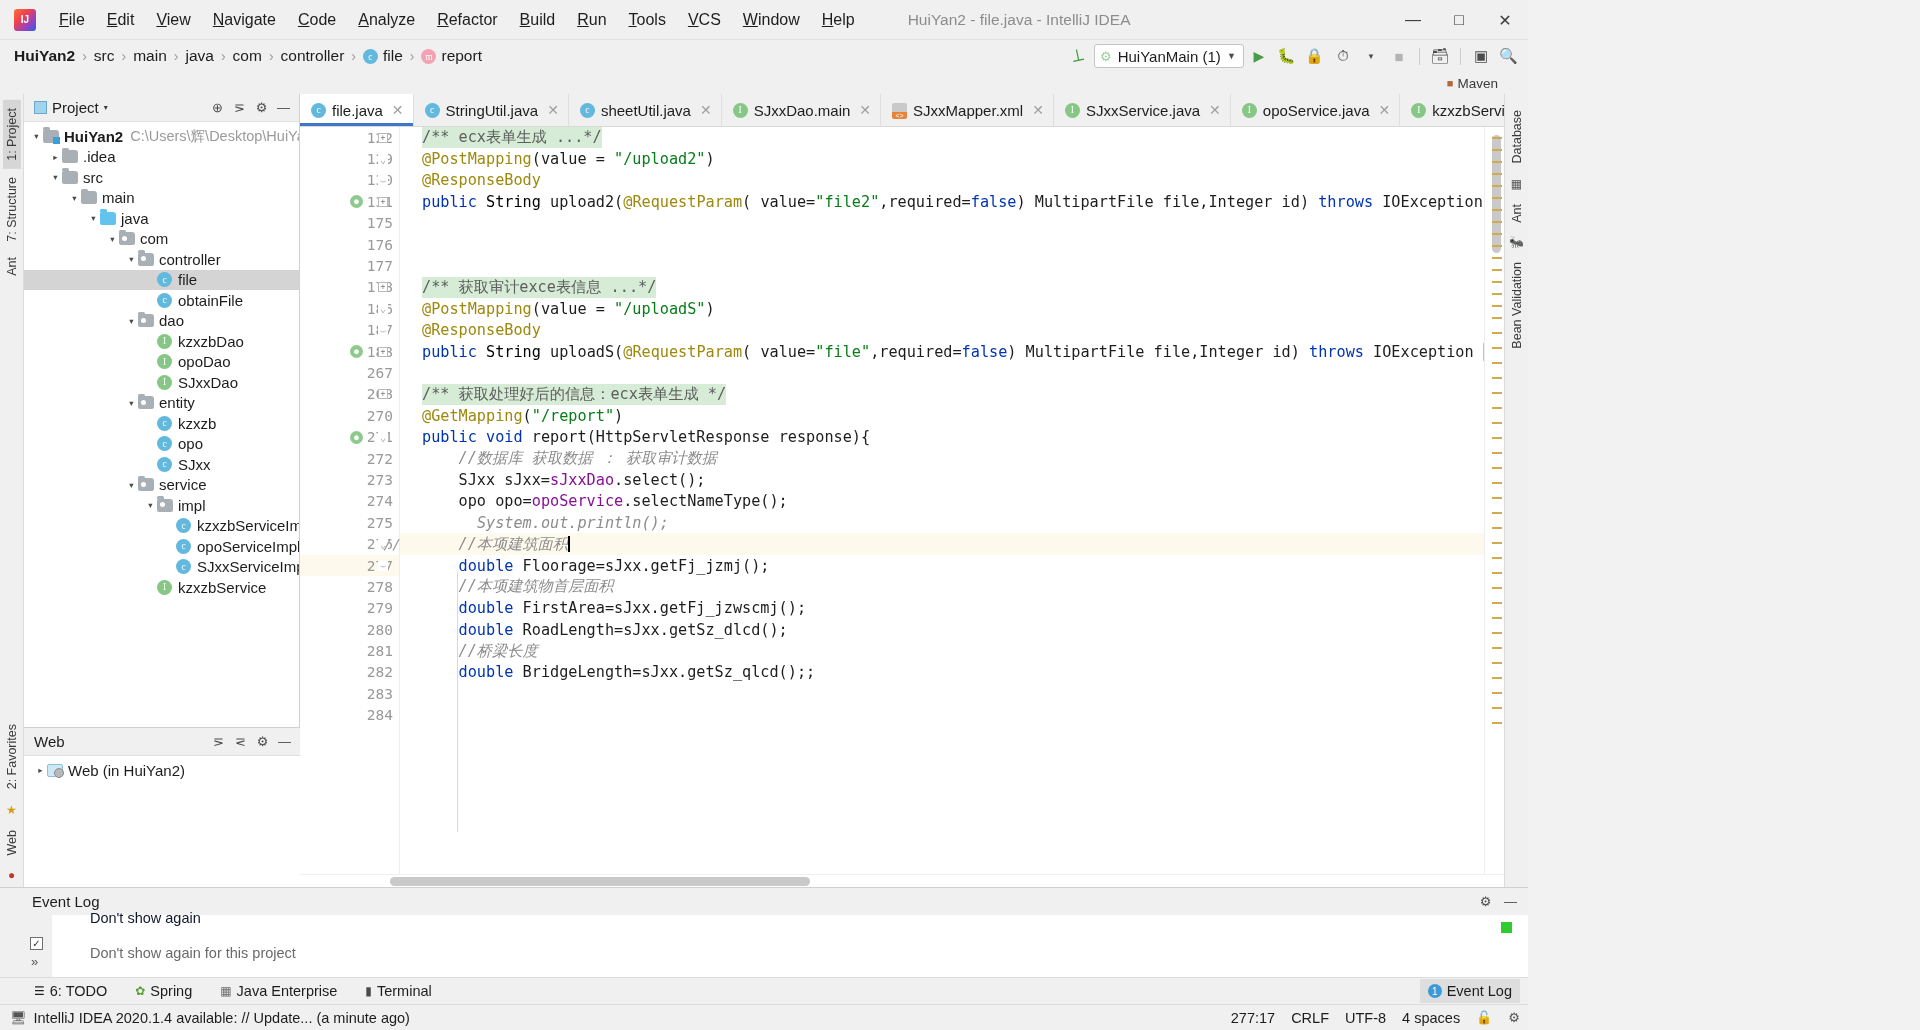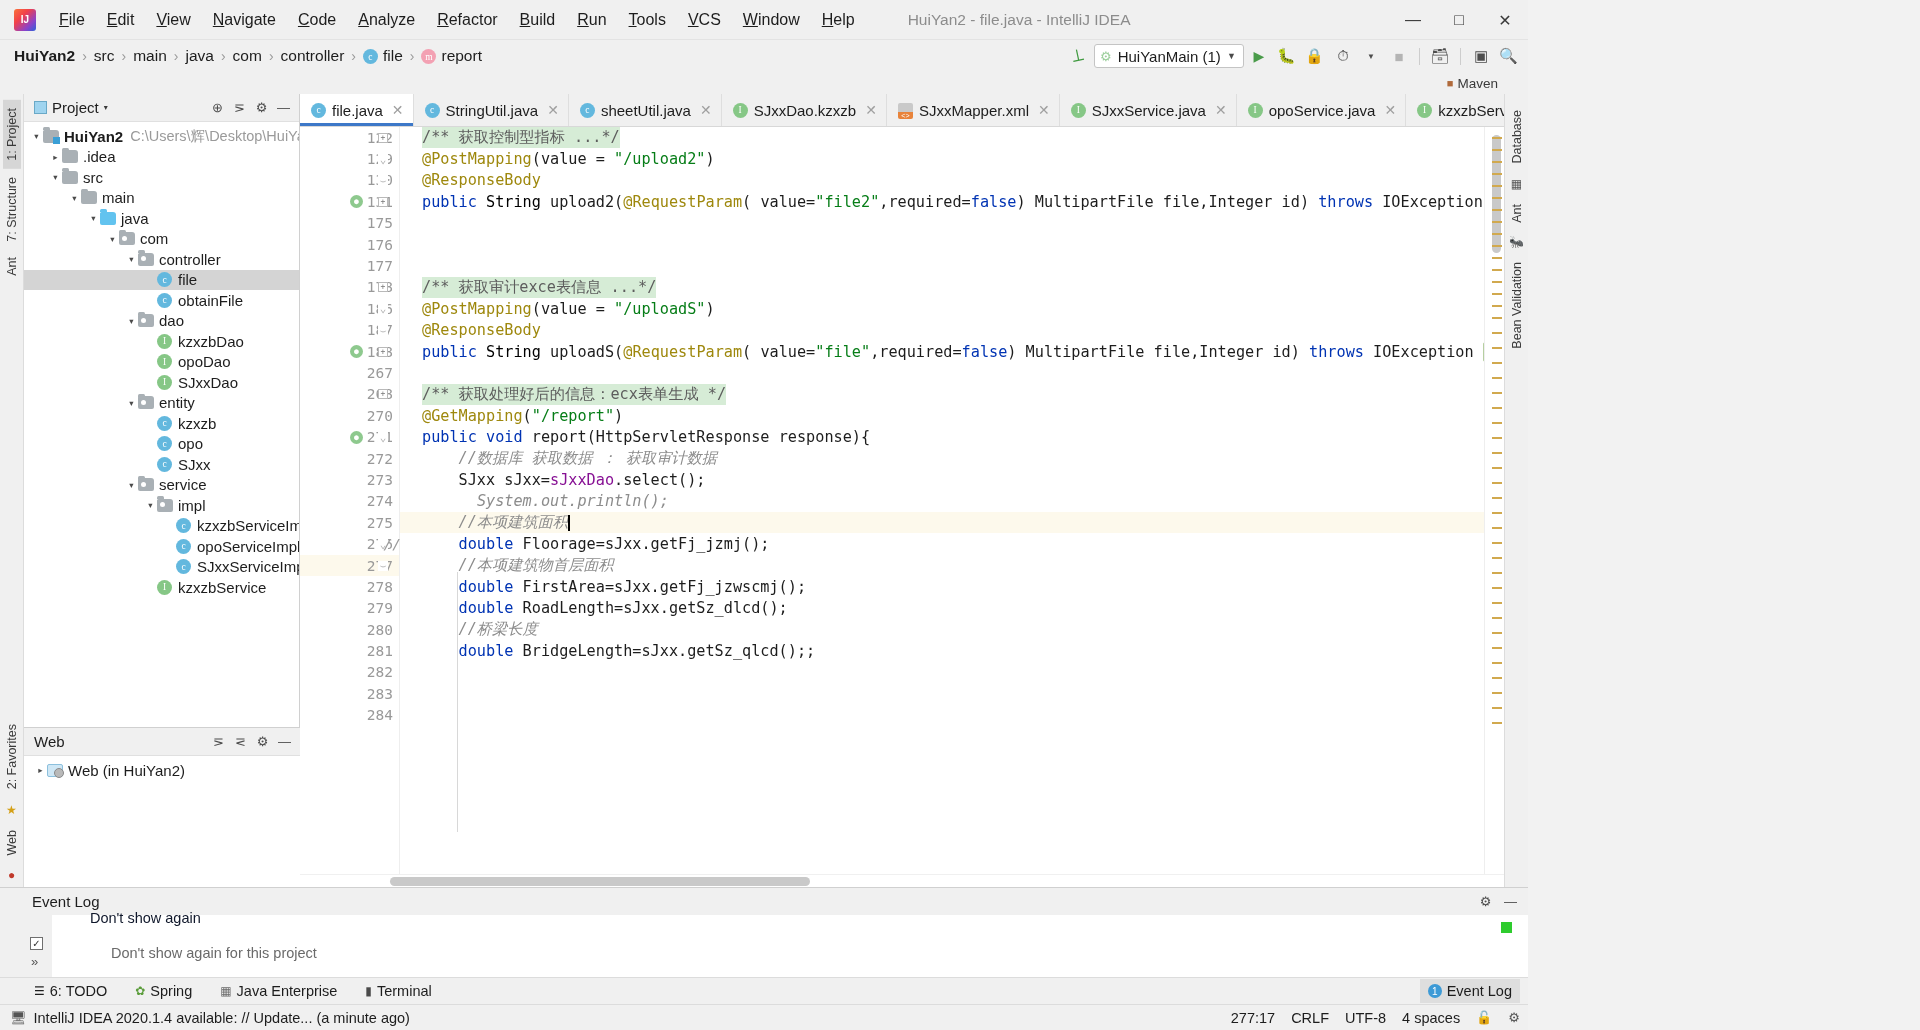--- a/index.html
+++ b/index.html
@@ -277,21 +277,21 @@
   .el-body { flex: 1 1 auto; background: #fff; position: relative; display: flex; }
   .el-left { width: 52px; flex: 0 0 52px; background: #f0f0f0; position: relative; }
   .el-checkbox {
     position: absolute; left: 30px; top: 22px; width: 13px; height: 13px;
     border: 1px solid #6f6f6f; background: #fff; font-size: 10px; color: #333;
     display: flex; align-items: center; justify-content: center; line-height: 1;
   }
   .el-chevrons { position: absolute; left: 31px; bottom: 8px; color: #555; font-size: 13px; }
   .el-text { flex: 1; position: relative; font-size: 14.5px; color: #4a4a4a; }
   .el-line1 { position: absolute; left: 38px; top: -5px; color: #0f172a; }
-  .el-line2 { position: absolute; left: 38px; top: 30px; color: #6a6a6a; margin-left: 21px; }
+  .el-line2 { position: absolute; left: 38px; top: 30px; color: #6a6a6a; }
   .el-greenbox { position: absolute; right: 16px; top: 7px; width: 11px; height: 11px; background: #2ecc2e; }
 
   
   .bottombar {
     height: 27px; flex: 0 0 27px; background: #f0f0f0; display: flex; align-items: center;
     padding-left: 30px; gap: 20px; font-size: 14.5px; color: #1d1d1d;
     border-top: 1px solid #dcdcdc;
   }
   .bt { display: flex; align-items: center; gap: 5px; padding: 3px 4px; }
   .bt .ic { font-size: 12px; }
@@ -563,21 +563,21 @@
             <span>StringUtil.java</span>
             <span class="x">✕</span>
           </div>
           <div class="tab">
             <span class="cls c" style="margin-right: 0px;">c</span>
             <span>sheetUtil.java</span>
             <span class="x">✕</span>
           </div>
           <div class="tab">
             <span class="cls i" style="margin-right: 0px;">I</span>
-            <span>SJxxDao.kzxzb</span>
+            <span>SJxxDao.main</span>
             <span class="x">✕</span>
           </div>
           <div class="tab">
             <span class="xml-ic"></span>
             <span>SJxxMapper.xml</span>
             <span class="x">✕</span>
           </div>
           <div class="tab">
             <span class="cls i" style="margin-right: 0px;">I</span>
             <span>SJxxService.java</span>
@@ -697,37 +697,38 @@
             </div>
             <div class="gline">
               <span>283</span>
             </div>
             <div class="gline">
               <span>284</span>
             </div>
           </div>
         <div class="code" id="code">
           <div class="indent-guide" style="top:445px;height:260px;"></div>
-        <div class="cline"><span class="cmt-doc">/** 获取控制型指标 ...*/</span></div>
+        <div class="cline"><span class="cmt-doc">/** ecx表单生成 ...*/</span></div>
             <div class="cline"><span class="ann">@PostMapping</span><span class="">(</span><span class="">value</span><span class=""> = </span><span class="str">"/upload2"</span><span class="">)</span></div>
             <div class="cline"><span class="ann">@ResponseBody</span></div>
             <div class="cline"><span class="kw">public</span><span class=""> </span><span class="typ">String</span><span class=""> </span><span class="mth">upload2</span><span class="">(</span><span class="ann">@RequestParam</span><span class="">( </span><span class="">value=</span><span class="str">"file2"</span><span class="">,required=</span><span class="kw">false</span><span class="">) MultipartFile file,Integer id) </span><span class="kw">throws</span><span class=""> IOException </span><span class="fold-ph">{...}</span></div>
             <div class="cline"></div>
             <div class="cline"></div>
             <div class="cline"></div>
             <div class="cline"><span class="cmt-doc">/** 获取审计exce表信息 ...*/</span></div>
             <div class="cline"><span class="ann">@PostMapping</span><span class="">(</span><span class="">value</span><span class=""> = </span><span class="str">"/uploadS"</span><span class="">)</span></div>
             <div class="cline"><span class="ann">@ResponseBody</span></div>
             <div class="cline"><span class="kw">public</span><span class=""> </span><span class="typ">String</span><span class=""> </span><span class="mth">uploadS</span><span class="">(</span><span class="ann">@RequestParam</span><span class="">( </span><span class="">value=</span><span class="str">"file"</span><span class="">,required=</span><span class="kw">false</span><span class="">) MultipartFile file,Integer id) </span><span class="kw">throws</span><span class=""> IOException </span><span class="fold-ph">{...}</span></div>
             <div class="cline"></div>
             <div class="cline"><span class="cmt-doc">/** 获取处理好后的信息：ecx表单生成 */</span></div>
             <div class="cline"><span class="ann">@GetMapping</span><span class="">(</span><span class="str">"/report"</span><span class="">)</span></div>
             <div class="cline"><span class="kw">public</span><span class=""> </span><span class="kw">void</span><span class=""> </span><span class="mth">report</span><span class="">(HttpServletResponse response){</span></div>
             <div class="cline"><span class="">    </span><span class="cmt">//数据库 获取数据 ： 获取审计数据</span></div>
             <div class="cline"><span class="">    SJxx sJxx=</span><span class="fld">sJxxDao</span><span class="">.select();</span></div>
+            <div class="cline"><span class="">    opo opo=</span><span class="fld">opoService</span><span class="">.selectNameType();</span></div>
             <div class="cline"><span class="">      </span><span class="cmt">System.out.println();</span></div>
             <div class="cline cur"><span class="">    </span><span class="cmt">//本项建筑面积</span><span class="caret"></span></div>
             <div class="cline"><span class="">    </span><span class="kw">double</span><span class=""> Floorage=sJxx.getFj_jzmj();</span></div>
             <div class="cline"><span class="">    </span><span class="cmt">//本项建筑物首层面积</span></div>
             <div class="cline"><span class="">    </span><span class="kw">double</span><span class=""> FirstArea=sJxx.getFj_jzwscmj();</span></div>
             <div class="cline"><span class="">    </span><span class="kw">double</span><span class=""> RoadLength=sJxx.getSz_dlcd();</span></div>
             <div class="cline"><span class="">    </span><span class="cmt">//桥梁长度</span></div>
             <div class="cline"><span class="">    </span><span class="kw">double</span><span class=""> BridgeLength=sJxx.getSz_qlcd();;</span></div>
           </div>
         <div class="marker-strip" id="markers">

